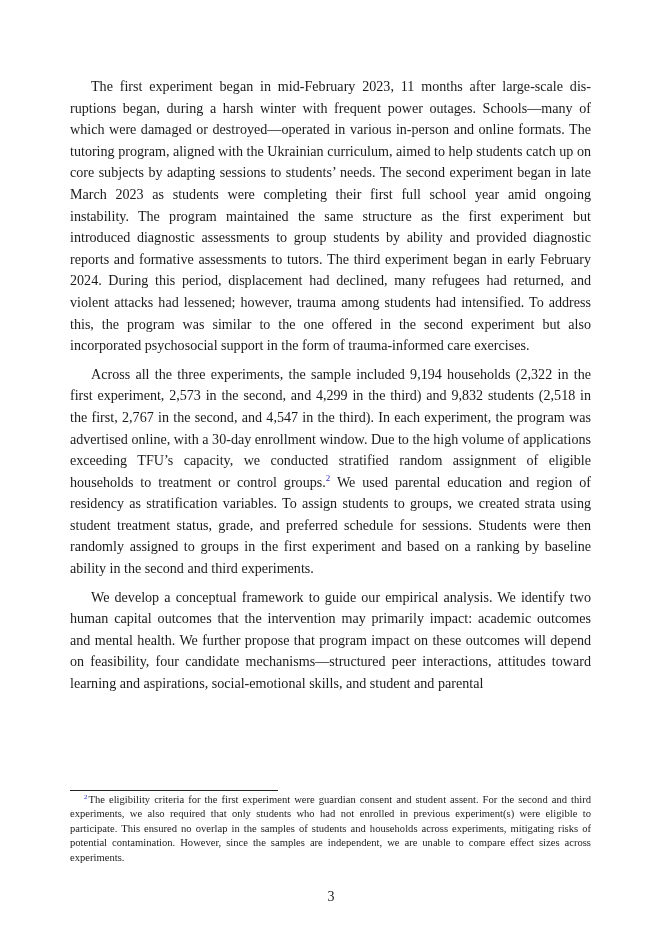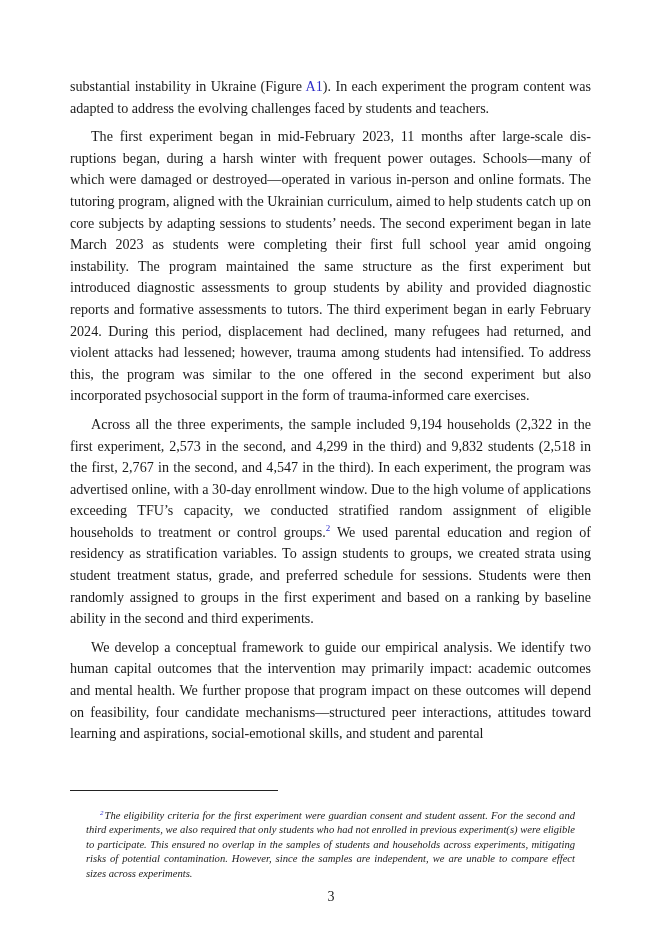--- a/index.html
+++ b/index.html
@@ -57,23 +57,22 @@
       position: absolute;
       left: 70px;
       top: 793px;
       width: 521px;
       font-family: "Liberation Serif", "DejaVu Serif", serif;
       font-size: 10.6px;
       line-height: 14.4px;
       text-align: justify;
     }
     .footnote {
-      margin: 16px;
+      margin: 0;
       text-indent: 14px;
-      font-style: italic;
     }
     .footnote sup {
       font-size: 7px;
       line-height: 0;
       vertical-align: 4px;
       color: #2c2cc8;
       margin-right: 1px;
     }
     .page-number {
       position: absolute;
@@ -84,23 +83,20 @@
       font-family: "Liberation Serif", "DejaVu Serif", serif;
       font-size: 14px;
     }
   </style>
 </head>
 <body>
 
 <div class="page">
   <div class="body-text">
 
-    <p class="para">
-      <span>substantial instability in Ukraine (Figure </span><a class="link">A1</a><span>).  In each experiment the program content was adapted to address the evolving challenges faced by students and teachers.</span>
-    </p>
 
     <p class="para indent">
       <span>The first experiment began in mid-February 2023, 11 months after large-scale dis­ruptions began, during a harsh winter with frequent power outages. Schools—many of which were damaged or destroyed—operated in various in-person and online formats. The tutoring program, aligned with the Ukrainian curriculum, aimed to help students catch up on core subjects by adapting sessions to students’ needs. The second experiment began in late March 2023 as students were completing their first full school year amid on­going instability. The program maintained the same structure as the first experiment but introduced diagnostic assessments to group students by ability and provided diagnostic reports and formative assessments to tutors. The third experiment began in early Febru­ary 2024.  During this period, displacement had declined, many refugees had returned, and violent attacks had lessened; however, trauma among students had intensified.  To address this, the program was similar to the one offered in the second experiment but also incorporated psychosocial support in the form of trauma-informed care exercises.</span>
     </p>
 
     <p class="para indent">
       <span>Across all the three experiments, the sample included 9,194 households (2,322 in the first experiment, 2,573 in the second, and 4,299 in the third) and 9,832 students (2,518 in the first, 2,767 in the second, and 4,547 in the third). In each experiment, the program was advertised online, with a 30-day enrollment window.  Due to the high volume of appli­cations exceeding TFU’s capacity, we conducted stratified random assignment of eligible households to treatment or control groups.</span><sup class="fnref">2</sup><span>  We used parental education and region of residency as stratification variables. To assign students to groups, we created strata using student treatment status, grade, and preferred schedule for sessions. Students were then randomly assigned to groups in the first experiment and based on a ranking by baseline ability in the second and third experiments.</span>
     </p>
 
     <p class="para indent">

